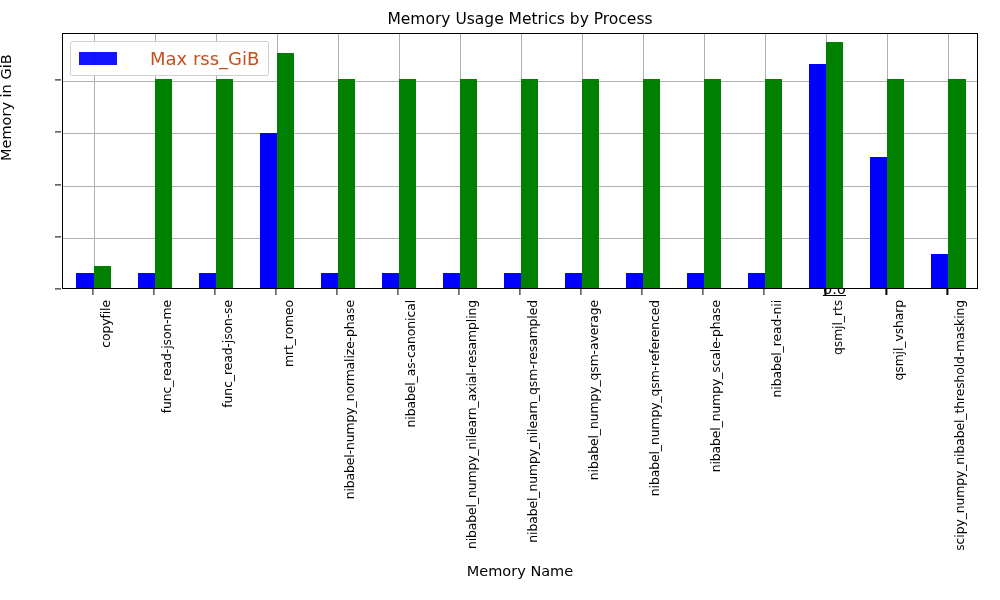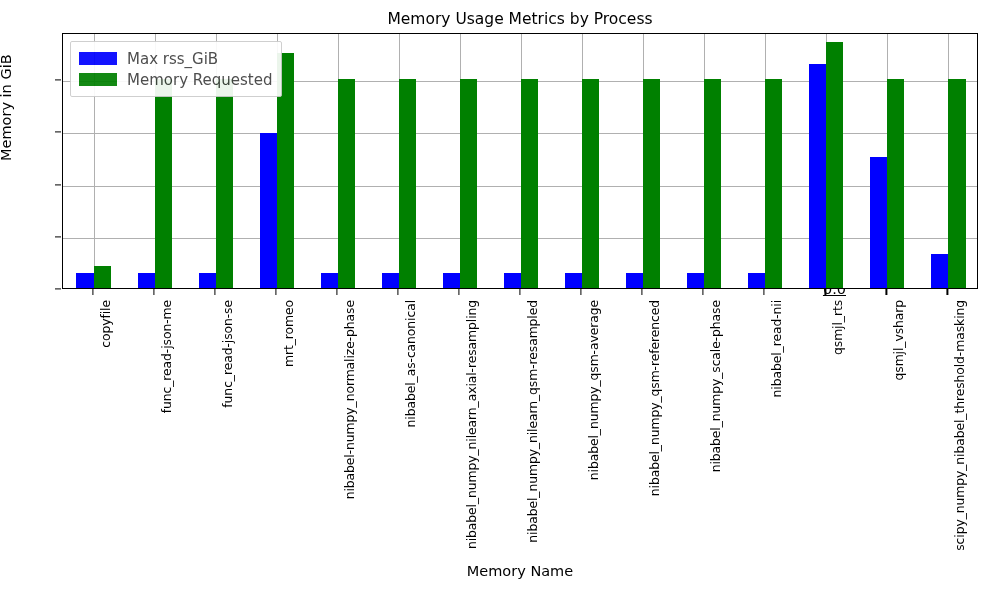--- a/index.html
+++ b/index.html
@@ -137,23 +137,24 @@
     align-items: center;
     height: 21px;
   }
   .legend-swatch {
     width: 38px;
     height: 13px;
     margin-right: 10px;
     flex: none;
   }
   .legend-text {
-    font-size: 15px;
-    color: #404040;
-    white-space: nowrap;
+    font-size: 18px;
+    color: #c2410c;
+    white-space: nowrap;
+    margin-left: 23px;
   }
 </style>
 </head>
 <body>
 
 <div id="figure">
 
   <div id="chart-title">Memory Usage Metrics by Process</div>
 
   <div id="ylabel">Memory in GiB</div>
@@ -256,19 +257,15 @@
         <div class="bar" title="Max rss_GiB — scipy_numpy_nibabel_threshold-masking: 0.33" style="left: 868.368px; width: 17.0987px; height: 34.4816px; background: rgb(0, 0, 255);"></div>
         <div class="bar" title="Memory Requested — scipy_numpy_nibabel_threshold-masking: 2" style="left: 885.467px; width: 17.0987px; height: 208.98px; background: rgb(0, 128, 0);"></div>
       </div>
   </div>
 
   <div id="legend">
       <div class="legend-row">
         <span class="legend-swatch" style="background: rgb(0, 0, 255);"></span>
         <span class="legend-text">Max rss_GiB</span>
       </div>
-      <div class="legend-row">
-        <span class="legend-swatch" style="background: rgb(0, 128, 0);"></span>
-        <span class="legend-text">Memory Requested</span>
-      </div>
     </div>
 
 </div>
 
 </body></html>

